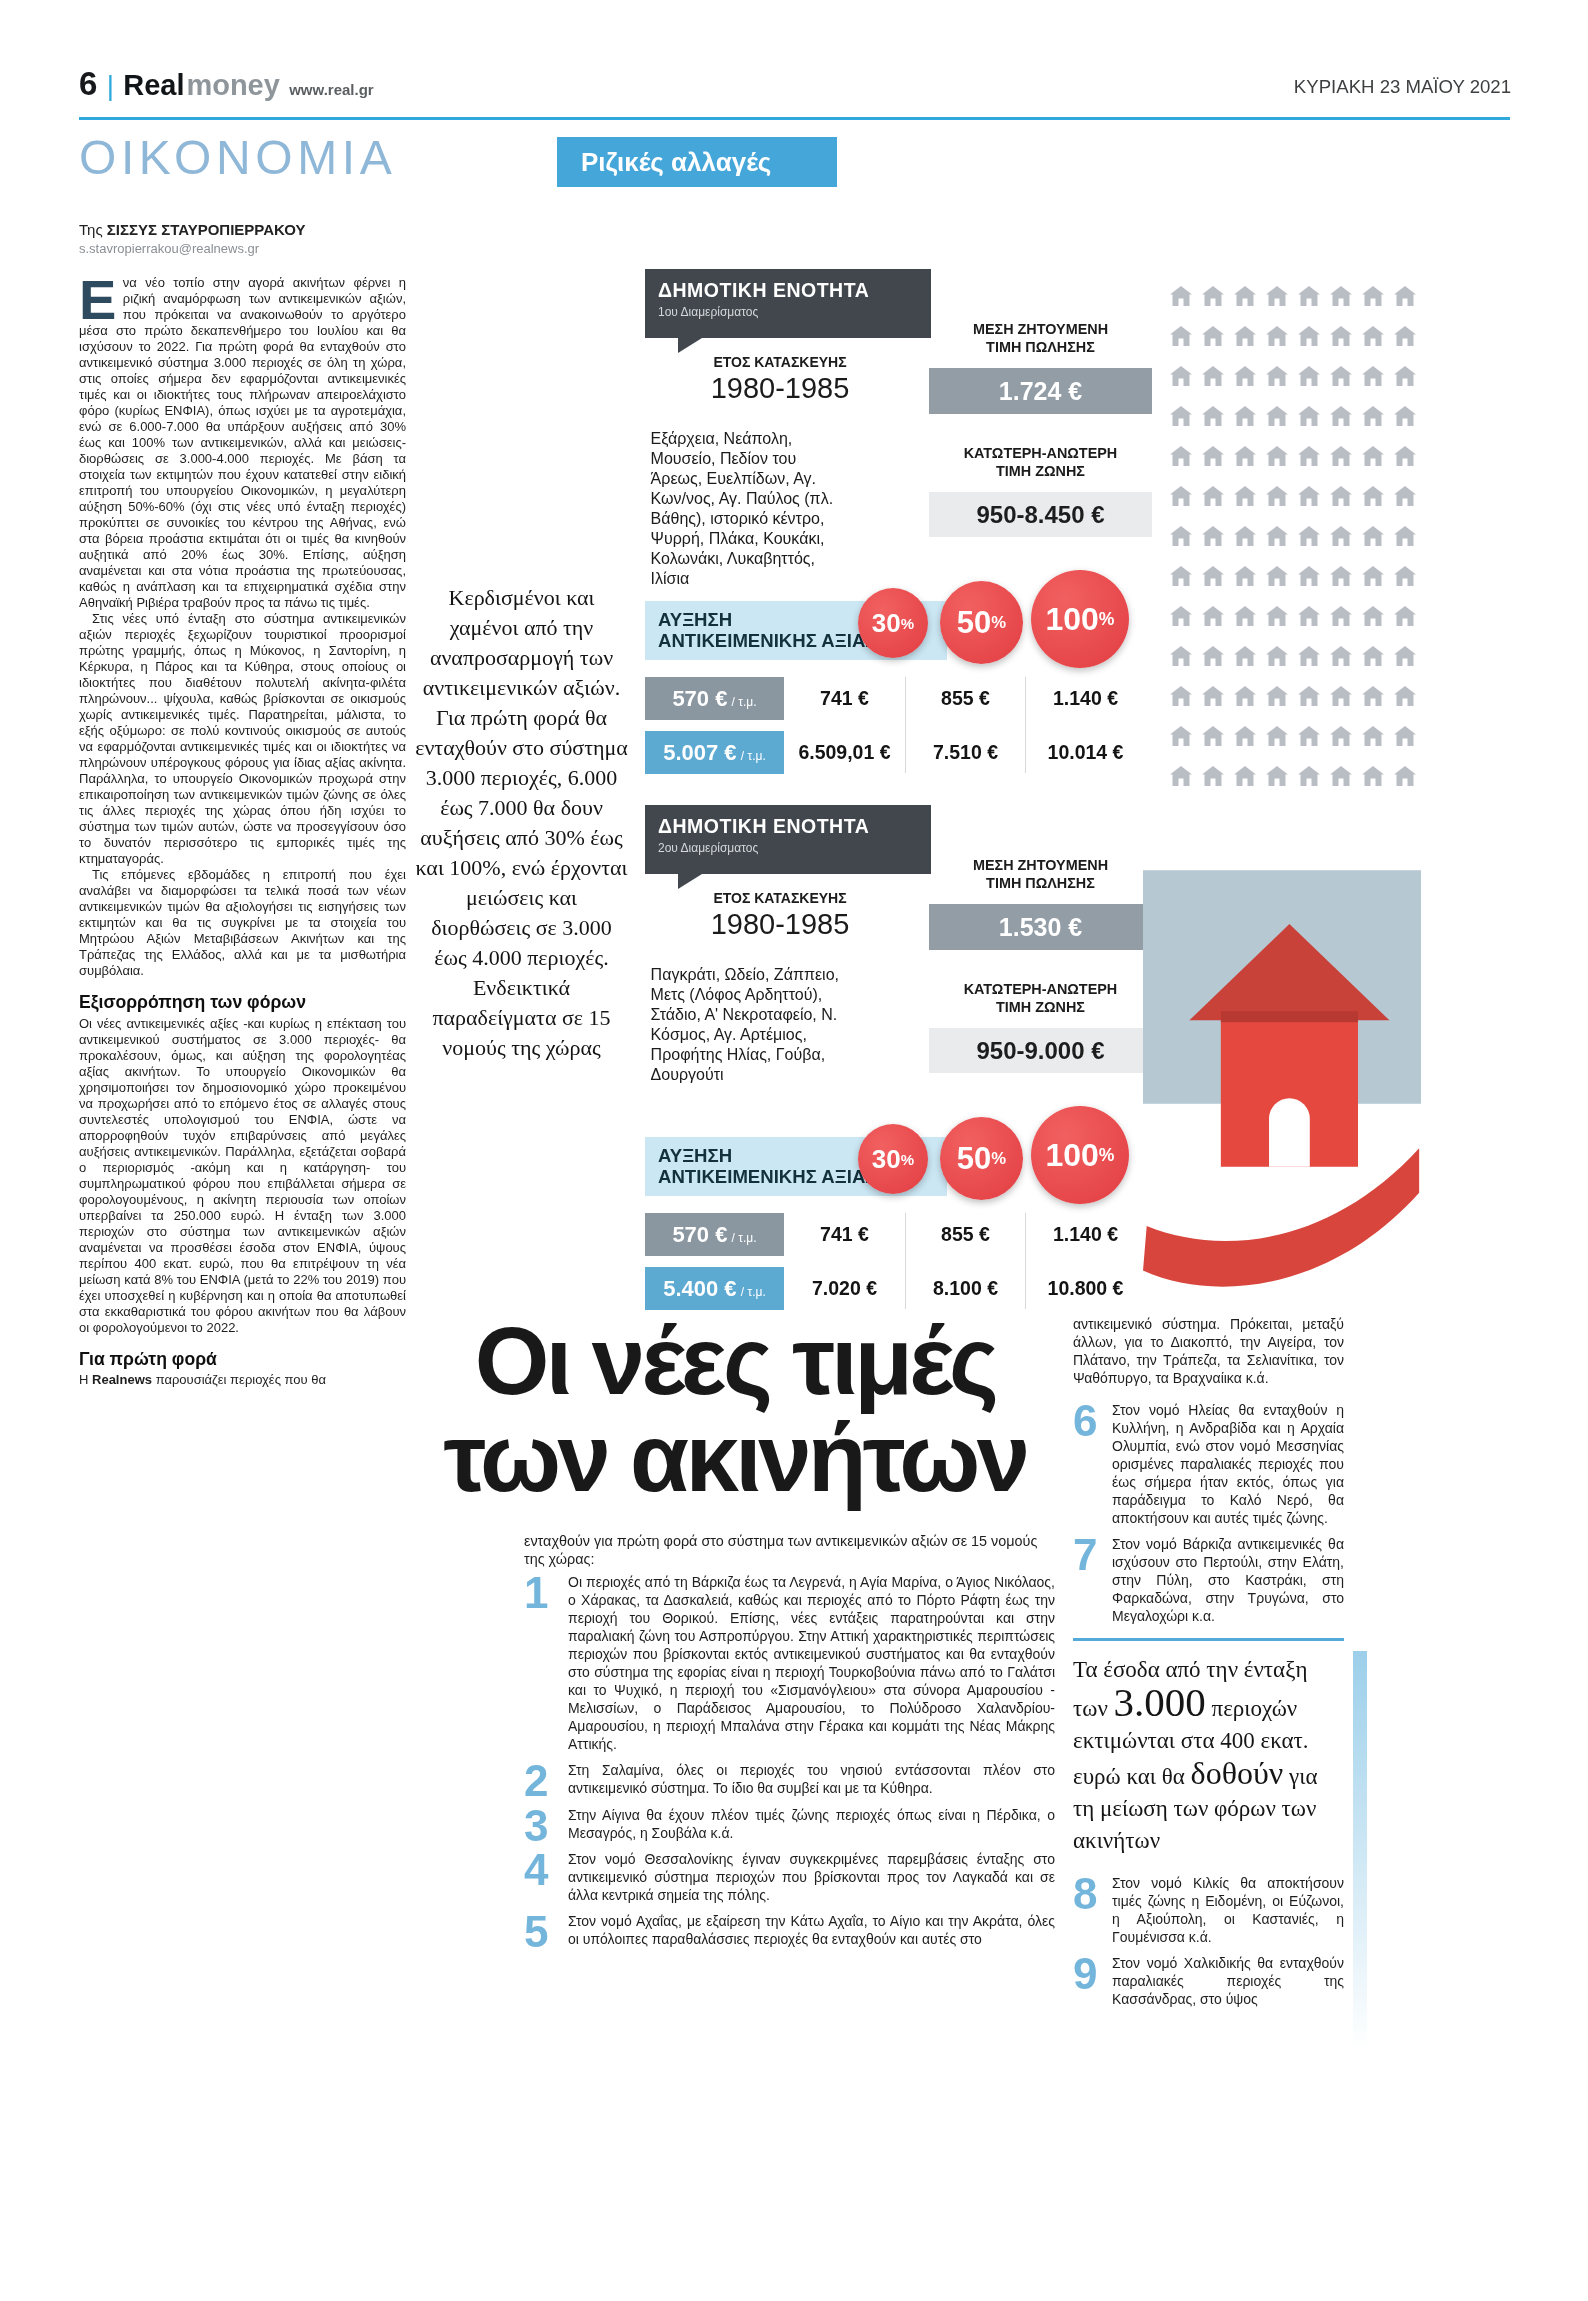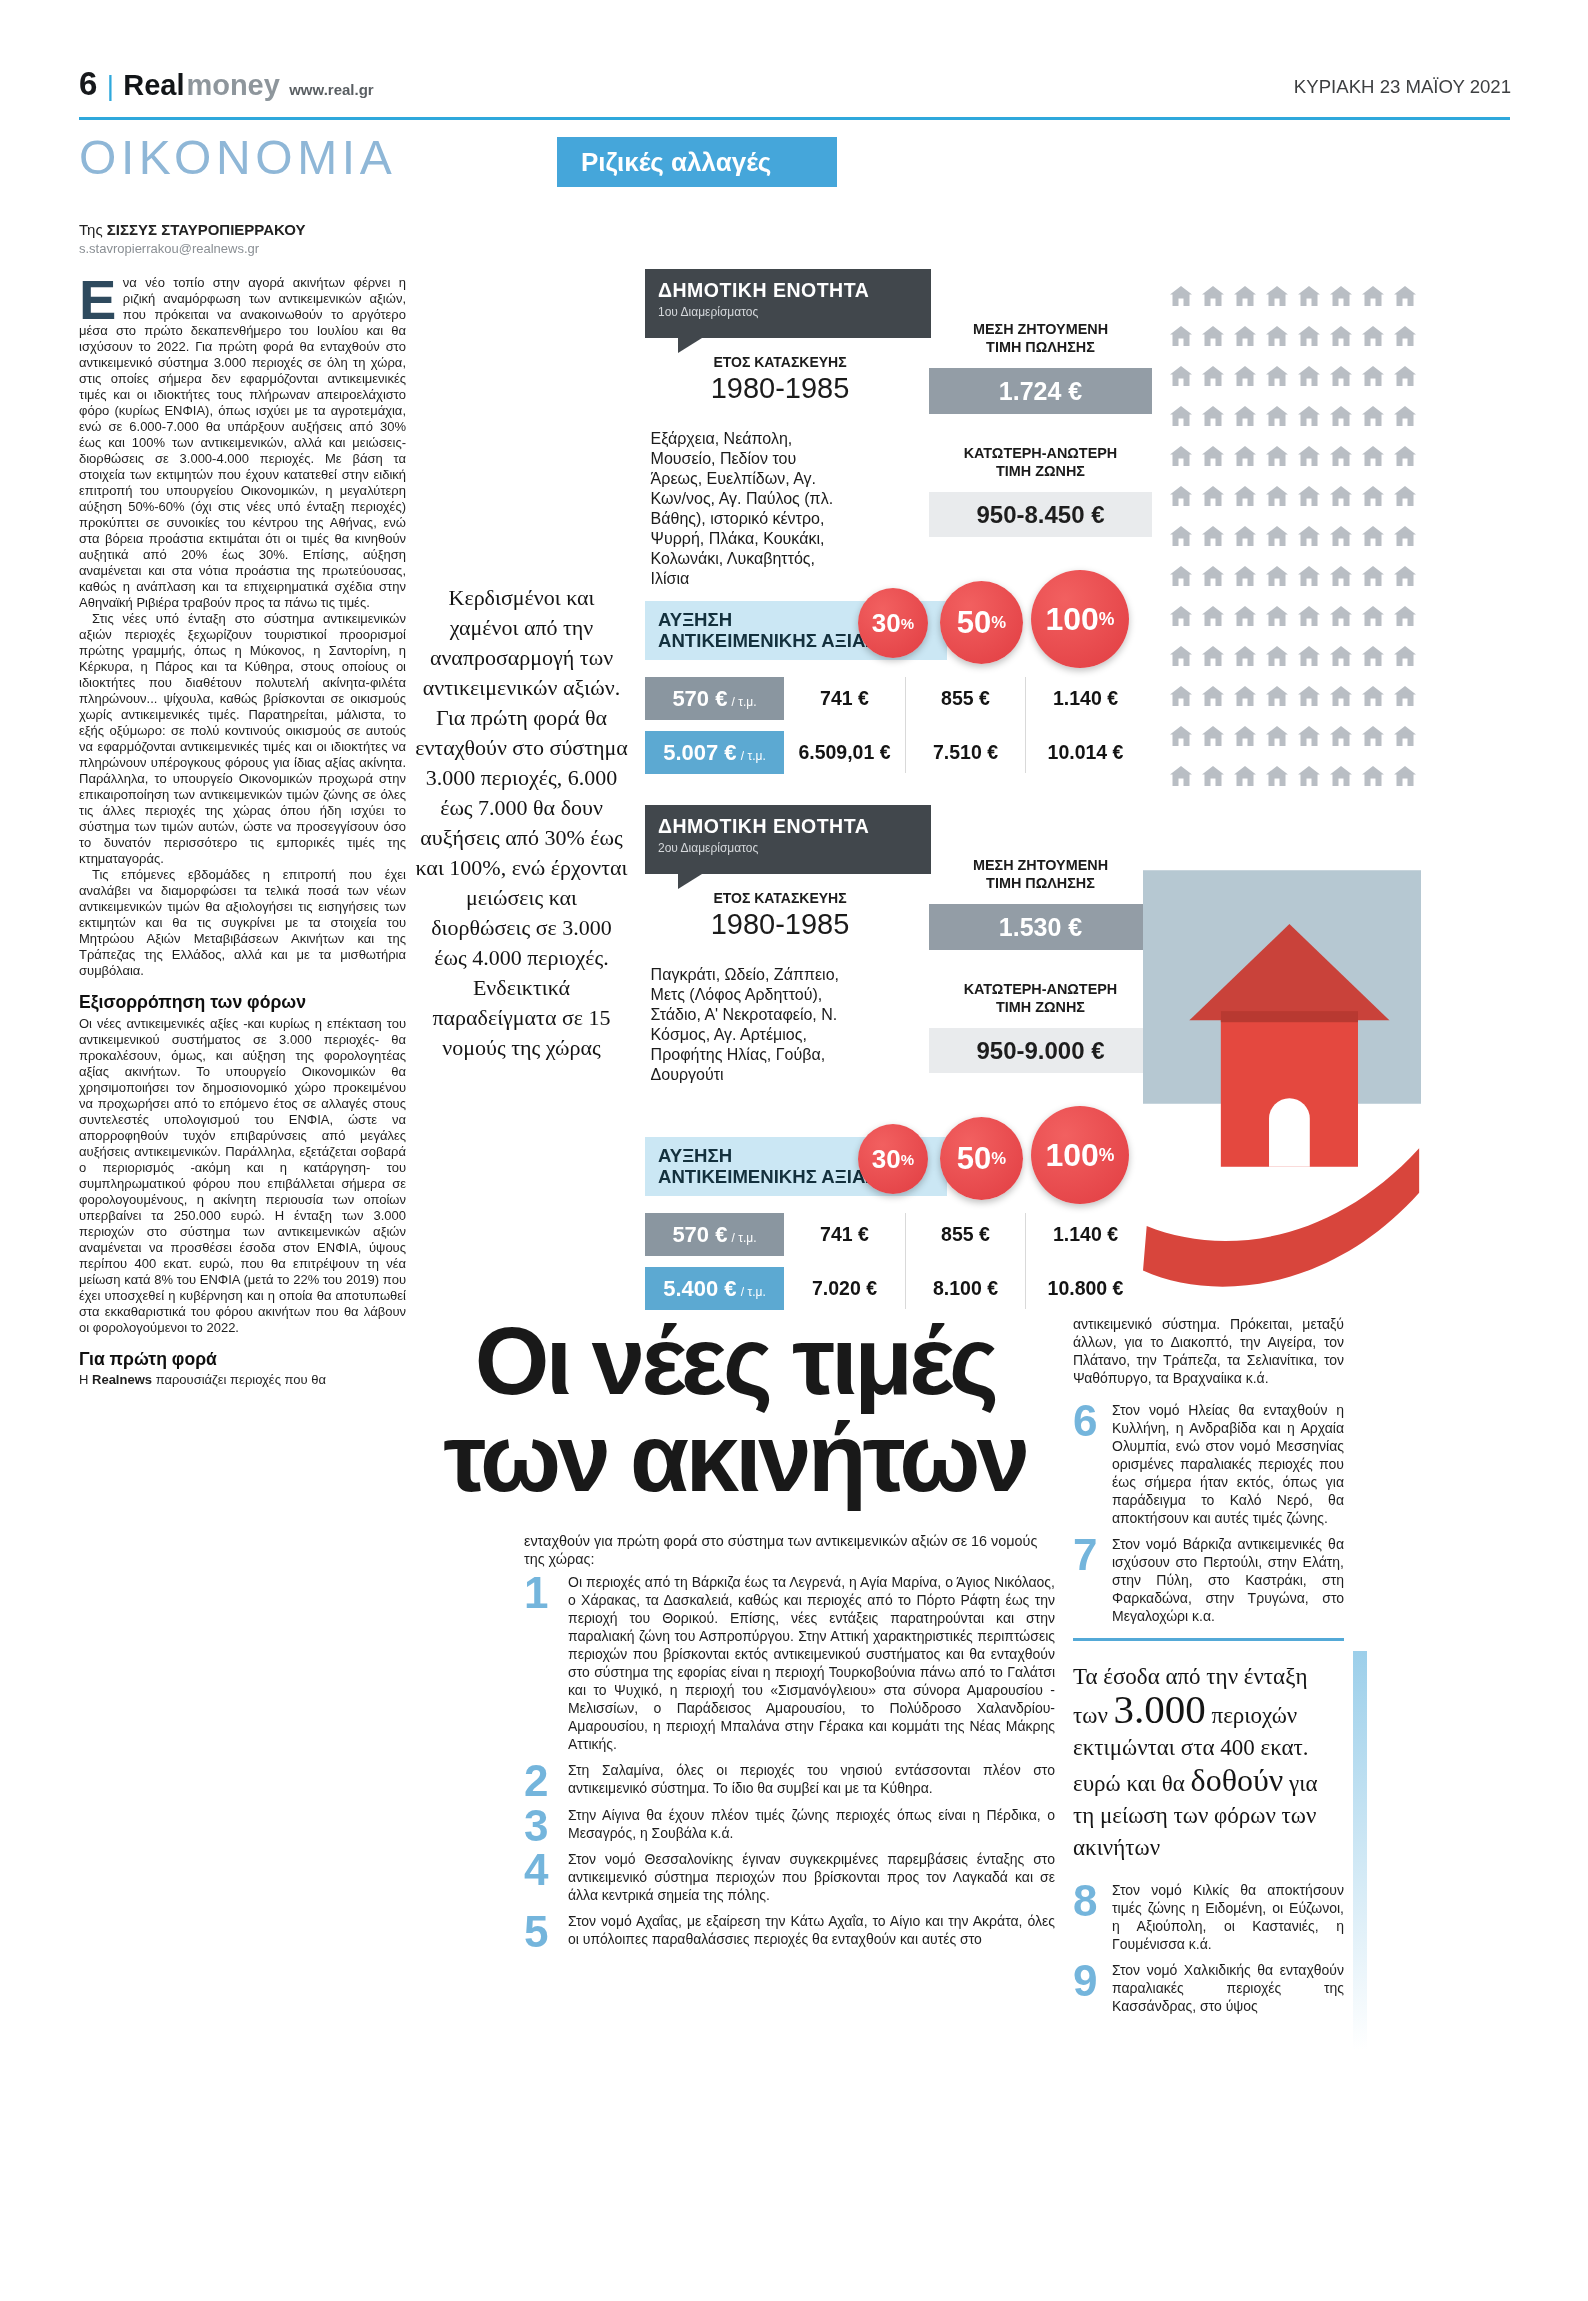--- a/index.html
+++ b/index.html
@@ -76,21 +76,21 @@
 
   
   .headline{left:399px;top:1312px;width:672px;text-align:center;font-weight:700;color:#191919;font-size:96px;line-height:97px;letter-spacing:-3.7px}
   .list-intro{left:524px;top:1532px;width:531px;font-size:14.4px;line-height:18px;color:#1e1e1e}
   .centercol{left:524px;top:1573px;width:531px}
   .nitem{position:relative;padding-left:44px;margin-bottom:8.3px;font-size:14px;line-height:18px;text-align:justify;color:#1e1e1e}
   .nitem .num{position:absolute;left:0;top:0;font-size:44px;line-height:39px;font-weight:700;color:#74B5DC}
   .rightcol{left:1073px;top:1315px;width:271px}
   .rightcol .cont{font-size:14px;line-height:18px;text-align:justify;color:#1e1e1e;margin-bottom:14px}
   .rightcol .nitem{padding-left:39px}
-  .quote{border-top:3.7px solid #53A9D7;margin-top:13px;margin-bottom:16.7px;padding-top:20px;font-family:"Liberation Serif",serif;font-size:23px;line-height:32px;color:#151515}
+  .quote{border-top:3.7px solid #53A9D7;margin-top:13px;margin-bottom:16.7px;padding-top:13px;font-family:"Liberation Serif",serif;font-size:23px;line-height:32px;color:#151515}
   .qb1{font-size:41px;line-height:32px}
   .qb2{font-size:32px;line-height:32px}
   .gradbar{left:1353px;top:1651px;width:14px;height:399px;background:linear-gradient(180deg,#9CCFEA,#ffffff)}
 </style>
 </head>
 <body>
 
 <div class="page">
 
   <div class="abs hdr-left">
@@ -759,21 +759,21 @@
     <rect x="84" y="152" width="148" height="168" fill="#E4483F"></rect>
     <rect x="84" y="152" width="148" height="12" fill="#B83931"></rect>
     <path d="M136 320 v-52 a22 22 0 0 1 44 0 v52 Z" fill="#ffffff"></path>
   </svg>
 
   <div class="abs headline">
     <div>Οι νέες τιμές</div>
     <div>των ακινήτων</div>
   </div>
 
-  <div class="abs list-intro">ενταχθούν για πρώτη φορά στο σύστημα των αντικειμενικών αξιών σε 16 νομούς της χώρας:</div>
+  <div class="abs list-intro">ενταχθούν για πρώτη φορά στο σύστημα των αντικειμενικών αξιών σε 15 νομούς της χώρας:</div>
   <div class="abs centercol">
     <div class="nitem"><span class="num">1</span><span>Οι περιοχές από τη Βάρκιζα έως τα Λεγρενά, η Αγία Μαρίνα, ο Άγιος Νικόλαος, ο Χάρακας, τα Δασκαλειά, καθώς και περιοχές από το Πόρτο Ράφτη έως την περιοχή του Θορικού. Επίσης, νέες εντάξεις παρατηρούνται και στην παραλιακή ζώνη του Ασπροπύργου. Στην Αττική χαρακτηριστικές περιπτώσεις περιοχών που βρίσκονται εκτός αντικειμενικού συστήματος και θα ενταχθούν στο σύστημα της εφορίας είναι η περιοχή Τουρκοβούνια πάνω από το Γαλάτσι και το Ψυχικό, η περιοχή του «Σισμανόγλειου» στα σύνορα Αμαρουσίου - Μελισσίων, ο Παράδεισος Αμαρουσίου, το Πολύδροσο Χαλανδρίου-Αμαρουσίου, η περιοχή Μπαλάνα στην Γέρακα και κομμάτι της Νέας Μάκρης Αττικής.</span></div>
     <div class="nitem"><span class="num">2</span><span>Στη Σαλαμίνα, όλες οι περιοχές του νησιού εντάσσονται πλέον στο αντικειμενικό σύστημα. Το ίδιο θα συμβεί και με τα Κύθηρα.</span></div>
     <div class="nitem"><span class="num">3</span><span>Στην Αίγινα θα έχουν πλέον τιμές ζώνης περιοχές όπως είναι η Πέρδικα, ο Μεσαγρός, η Σουβάλα κ.ά.</span></div>
     <div class="nitem"><span class="num">4</span><span>Στον νομό Θεσσαλονίκης έγιναν συγκεκριμένες παρεμβάσεις ένταξης στο αντικειμενικό σύστημα περιοχών που βρίσκονται προς τον Λαγκαδά και σε άλλα κεντρικά σημεία της πόλης.</span></div>
     <div class="nitem"><span class="num">5</span><span>Στον νομό Αχαΐας, με εξαίρεση την Κάτω Αχαΐα, το Αίγιο και την Ακράτα, όλες οι υπόλοιπες παραθαλάσσιες περιοχές θα ενταχθούν και αυτές στο</span></div>
   </div>
 
   <div class="abs rightcol">
     <div class="cont">αντικειμενικό σύστημα. Πρόκειται, μεταξύ άλλων, για το Διακοπτό, την Αιγείρα, τον Πλάτανο, την Τράπεζα, τα Σελιανίτικα, τον Ψαθόπυργο, τα Βραχναίικα κ.ά.</div>

